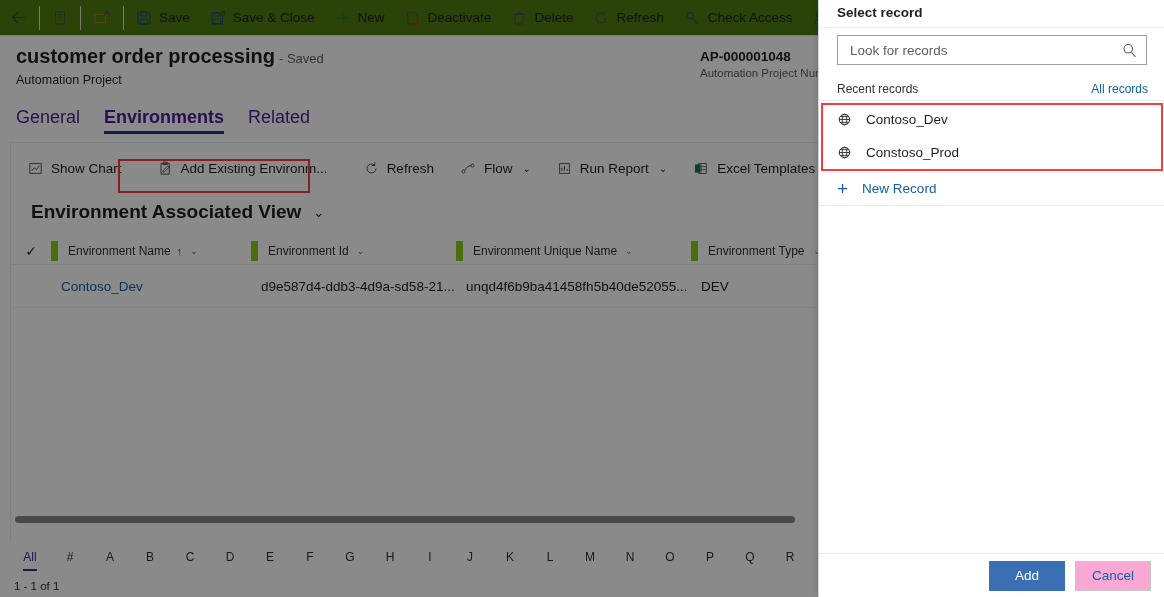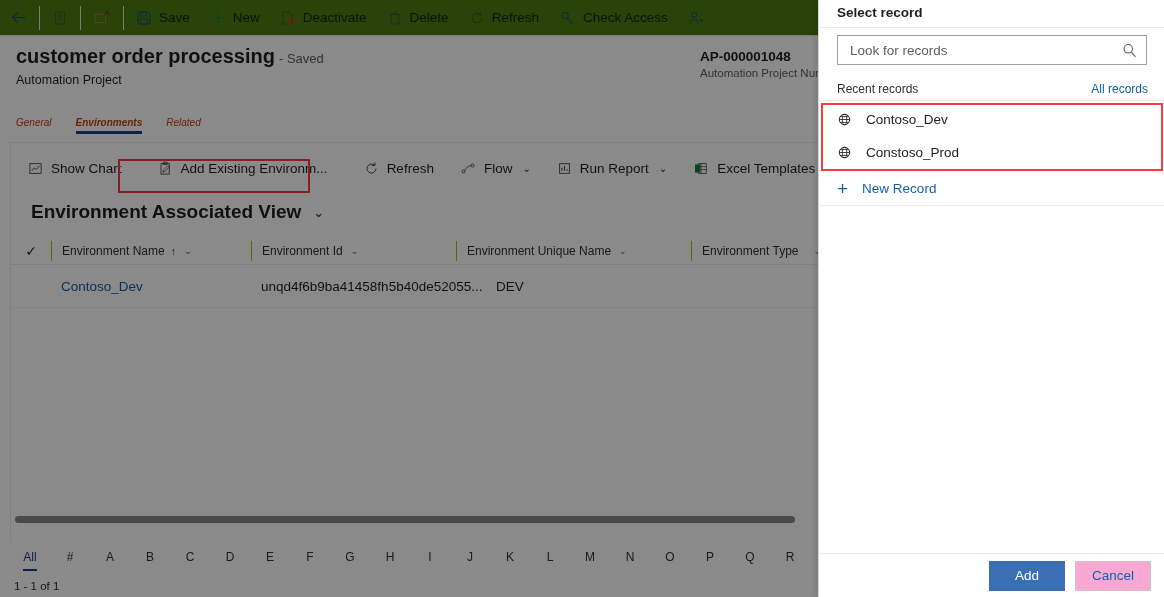--- a/index.html
+++ b/index.html
@@ -95,27 +95,26 @@
   .tabs {
     position: absolute;
     left: 0; top: 102px;
     width: 900px; height: 32px;
     display: flex;
     align-items: flex-end;
     padding-left: 16px;
     gap: 0;
   }
   .tab {
-    font-size: 10px;
-    color: #c2410c;
+    font-size: 18px;
+    color: #4c1d95;
     padding: 0 12px 6px 12px;
     position: relative;
     cursor: default;
     white-space: nowrap;
-    font-style: italic;
   }
   .tab:first-child { padding-left: 0; }
   .tab.active { font-weight: bold; }
   .tab.active::after {
     content: "";
     position: absolute;
     left: 12px; right: 12px; bottom: 0;
     height: 3px;
     background: #1f3c88;
   }
@@ -180,21 +179,21 @@
     font-size: 12px;
     color: #323130;
     white-space: nowrap;
   }
   .gh-check {
     width: 40px; display: flex; align-items: center; justify-content: center;
     font-size: 14px; color: #201f1e; flex: none;
   }
   .gh-cell {
     display: flex; align-items: center; gap: 6px;
-    border-left: 1px solid #84cc16;
+    border-left: 7px solid #84cc16;
     height: 20px;
     padding-left: 10px;
     flex: none;
     overflow: hidden;
   }
   .gh-cell .arrow { font-size: 11px; }
   .gh-cell .chev { font-size: 9px; color: #605e5c; }
 
   .grid-row {
     position: absolute;
@@ -412,20 +411,32 @@
         <span class="ic">
           <svg width="16" height="16" viewBox="0 0 20 20">
               <path d="M2.5 2.5h12l3 3v12h-15z" fill="none" stroke="#1f4e79" stroke-width="1.3"></path>
               <rect x="6" y="2.5" width="7" height="5" fill="none" stroke="#1f4e79" stroke-width="1.2"></rect>
               <rect x="5.5" y="11" width="9" height="6.5" fill="none" stroke="#1f4e79" stroke-width="1.2"></rect>
             </svg>
         </span>
         <span>Save</span>
       </div>
 
+      <div class="cmd-item">
+        <span class="ic">
+          <svg width="16" height="16" viewBox="0 0 20 20">
+              <path d="M2.5 3.5h10l3 3v11h-13z" fill="none" stroke="#1f4e79" stroke-width="1.3"></path>
+              <rect x="5.5" y="3.5" width="6" height="4" fill="none" stroke="#1f4e79" stroke-width="1.1"></rect>
+              <rect x="5" y="11" width="8" height="6" fill="none" stroke="#1f4e79" stroke-width="1.1"></rect>
+              <path d="M14 2 h4 v4" fill="none" stroke="#1f4e79" stroke-width="1.2"></path>
+              <path d="M18 2 L14.5 5.5" stroke="#1f4e79" stroke-width="1.2"></path>
+            </svg>
+        </span>
+        <span>Save &amp; Close</span>
+      </div>
 
       <div class="cmd-item">
         <span class="ic">
           <svg width="16" height="16" viewBox="0 0 20 20">
               <path d="M10 3v14M3 10h14" stroke="#107c41" stroke-width="1.4"></path>
             </svg>
         </span>
         <span>New</span>
       </div>
 
@@ -589,20 +600,21 @@
         <div class="gh-cell" style="width:130px;justify-content:space-between;">
           <span>Environment Type</span>
           <span class="chev">⌄</span>
         </div>
 
       </div>
 
       <div class="grid-row">
         <div class="gr-check"></div>
         <div class="gr-cell gr-link" style="width:200px;">Contoso_Dev</div>
+        <div class="gr-cell" style="width:205px;">d9e587d4-ddb3-4d9a-sd58-21...</div>
         <div class="gr-cell" style="width:235px;">unqd4f6b9ba41458fh5b40de52055...</div>
         <div class="gr-cell" style="width:130px;">DEV</div>
 
       </div>
 
       <div class="hscroll-track">
         <div class="hscroll-thumb"></div>
       </div>
     </div>
 

